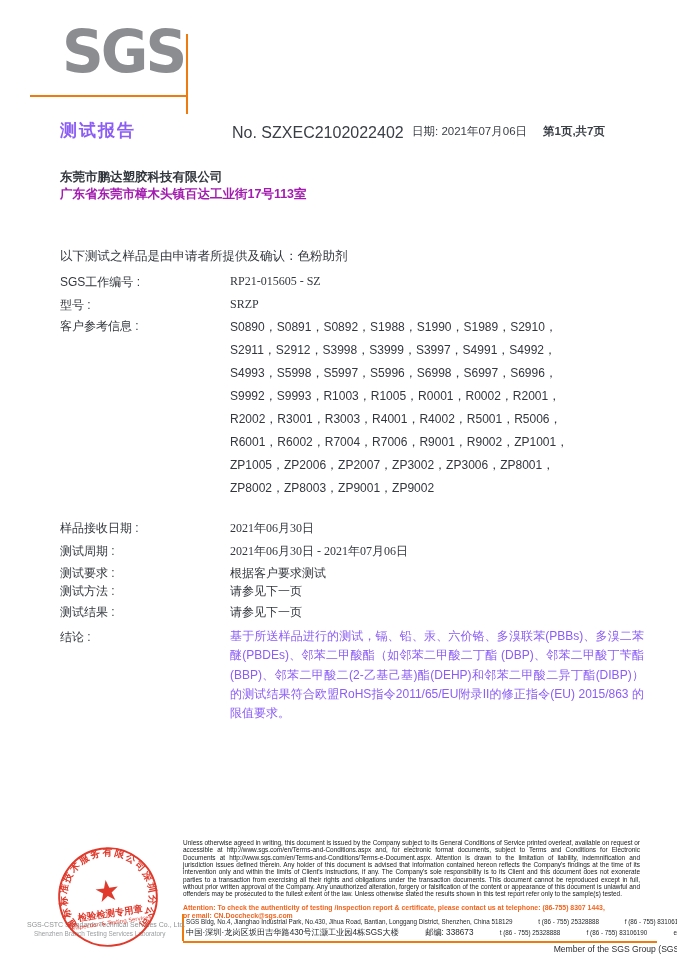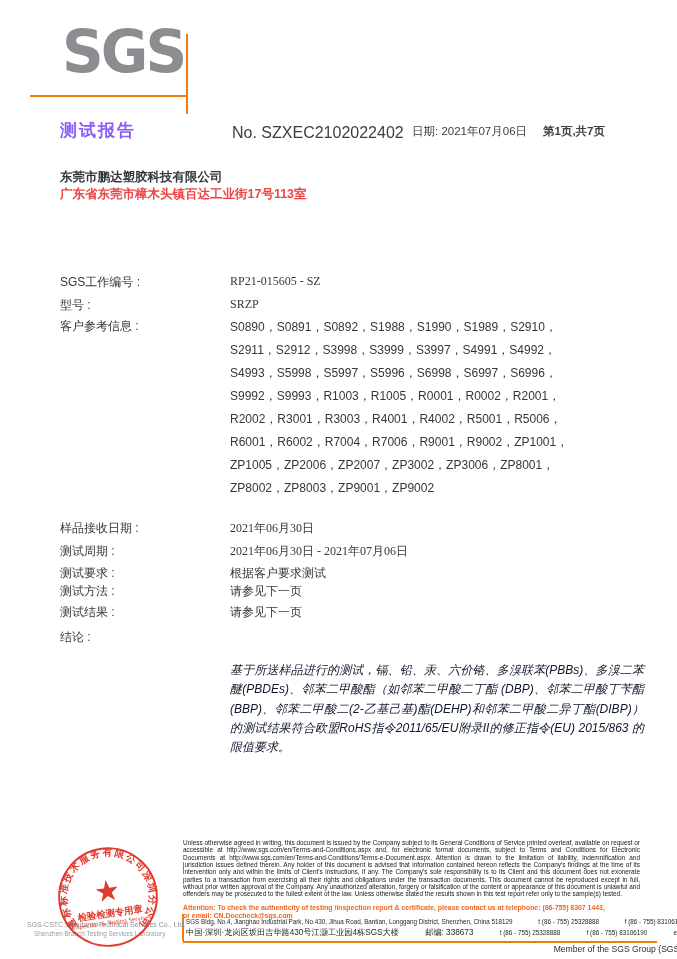--- a/index.html
+++ b/index.html
@@ -13,28 +13,28 @@
   .logo-hline{left:30px;top:95px;width:158px;height:2px;background:#ee7b10;}
   .logo-vline{left:186px;top:34px;width:2px;height:80px;background:#ee7b10;}
 
   
   .doc-title{left:60px;top:119px;font-size:17px;font-weight:bold;color:#8b5cf6;letter-spacing:2px;}
   .report-no{left:232px;top:124px;font-size:16px;}
   .report-date{left:412px;top:124px;font-size:11.5px;}
   .report-pages{left:543px;top:124px;font-size:11.5px;font-weight:bold;}
 
   .company{left:60px;top:161px;font-size:12.5px;font-weight:bold;color:#33373d;margin-top:8px;}
-  .company-addr{left:60px;top:186px;font-size:12.5px;font-weight:bold;color:#ef4444;}
+  .company-addr{left:60px;top:186px;font-size:12.5px;font-weight:bold;color:#a21caf;}
 
   .intro{left:60px;top:248px;font-size:12.5px;color:#33373d;}
 
   .lbl{left:60px;font-size:12px;color:#33373d;}
   .val{left:230px;font-size:12px;color:#33373d;font-family:Liberation Serif, serif;}
   .ref-lines{left:230px;top:316px;font-size:12px;line-height:23px;color:#33373d;}
-  .conclusion{left:230px;top:661px;width:414px;font-size:12px;line-height:19.3px;color:#0f172a;text-align:justify;font-style:italic;}
+  .conclusion{left:230px;top:627px;width:414px;font-size:12px;line-height:19.3px;color:#8b5cf6;text-align:justify;}
 
   
   .terms{left:183px;top:839px;width:457px;font-size:6.45px;line-height:7.35px;color:#17181a;
          text-align:justify;font-family:"Liberation Sans","DejaVu Sans",sans-serif;}
   .attn{left:183px;width:460px;font-size:6.9px;font-weight:bold;color:#f2641e;}
   .addr-row{left:186px;white-space:nowrap;color:#26282b;}
   .addr1{top:918px;font-size:6.3px;}
   .addr2{top:927px;font-size:8.2px;}
   .addr-row span{margin-right:24px;}
   .foot-vline{left:182px;top:914px;width:1.5px;height:27px;background:#ee7b10;}
@@ -58,20 +58,21 @@
   <div class="abs logo-vline"></div>
 
   <div class="abs doc-title">测试报告</div>
   <div class="abs report-no">No. SZXEC2102022402</div>
   <div class="abs report-date">日期: 2021年07月06日</div>
   <div class="abs report-pages">第1页,共7页</div>
 
   <div class="abs company">东莞市鹏达塑胶科技有限公司</div>
   <div class="abs company-addr">广东省东莞市樟木头镇百达工业街17号113室</div>
 
+  <div class="abs intro">以下测试之样品是由申请者所提供及确认：色粉助剂</div>
 
   <div class="abs lbl" style="top:274px">SGS工作编号 :</div>
   <div class="abs val" style="top:274px">RP21-015605 - SZ</div>
 
   <div class="abs lbl" style="top:297px">型号 :</div>
   <div class="abs val" style="top:297px">SRZP</div>
 
   <div class="abs lbl" style="top:318px">客户参考信息 :</div>
   <div class="abs ref-lines">
     <div>S0890，S0891，S0892，S1988，S1990，S1989，S2910，</div>

